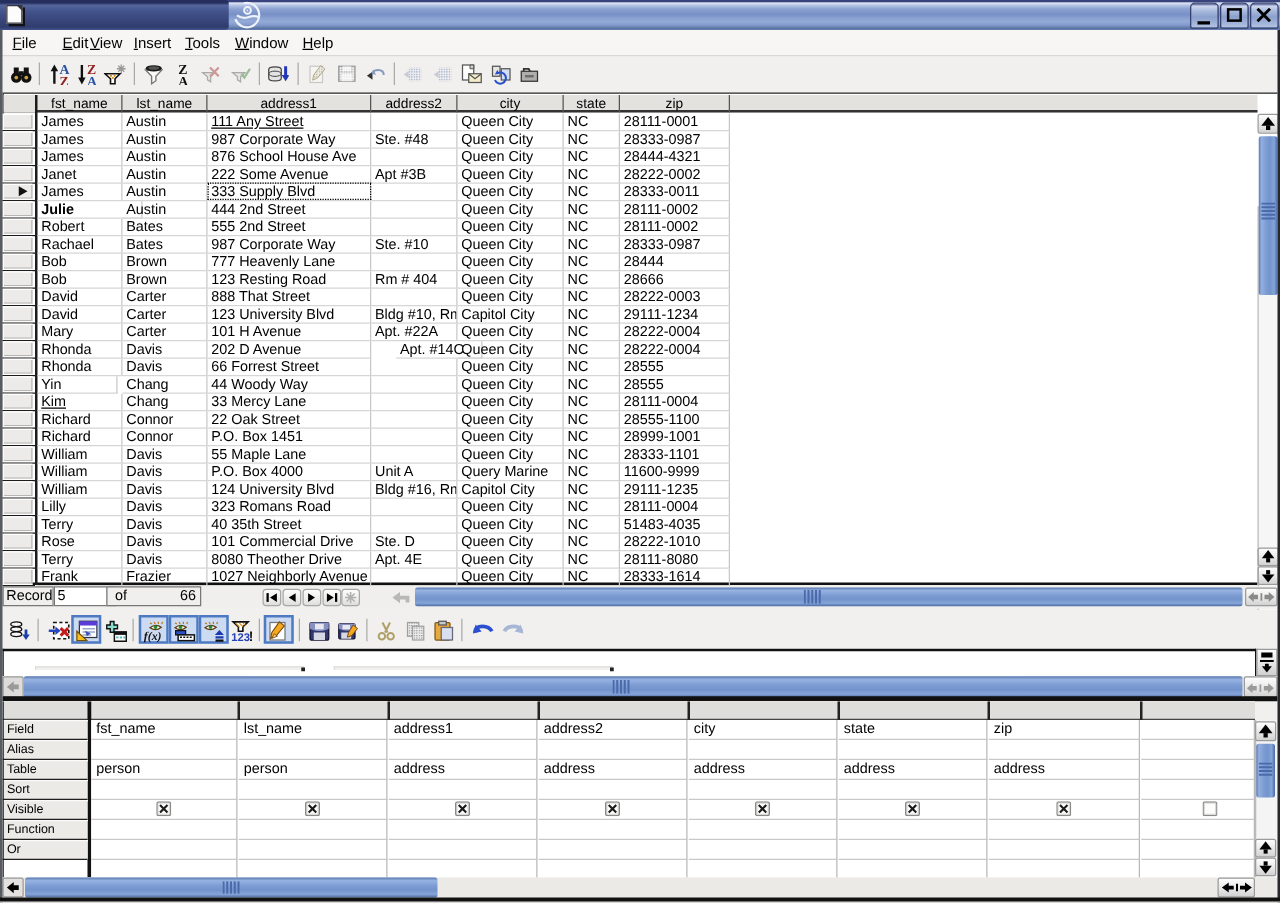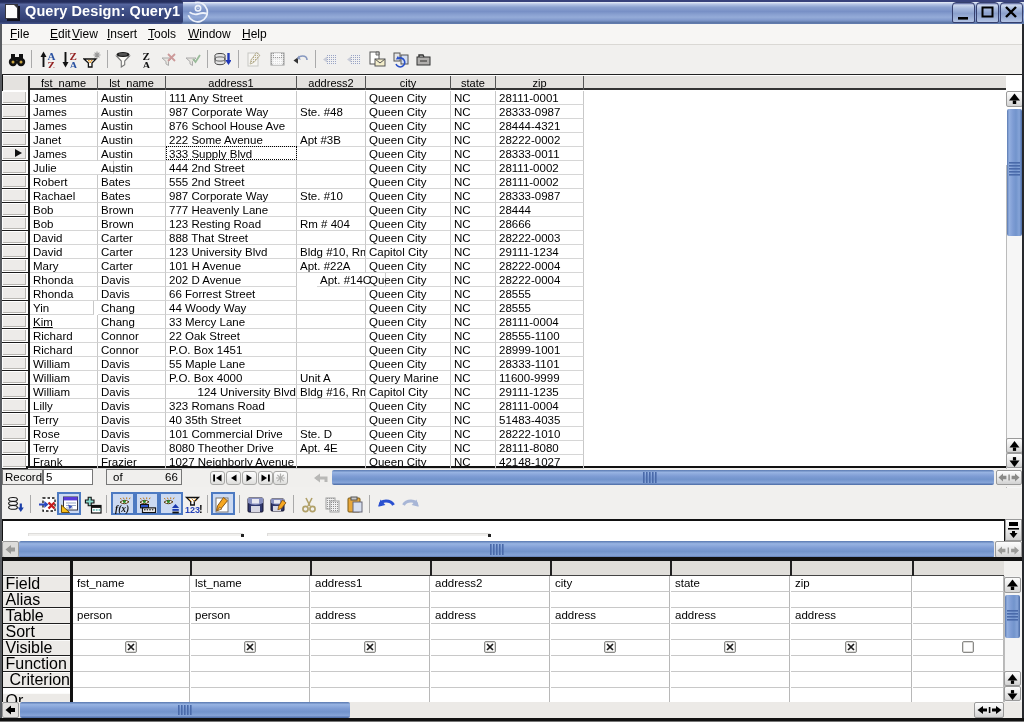--- a/index.html
+++ b/index.html
@@ -49,36 +49,35 @@
 .sep2{position:absolute;top:7px;width:1px;height:18px;background:#aaa;}
 
 #whitepane{left:2px;top:519px;width:1003px;height:22px;background:#fff;border-top:2px solid #111;border-left:1px solid #111;border-right:1px solid #111;}
 #shadebtn{left:1005px;top:519px;width:17px;height:22px;background:linear-gradient(#fdfdfd,#e4e4e4 60%,#d0d0d0);border:1px solid #999;}
 #bluebar{left:2px;top:541px;width:1020px;height:17px;background:#eceae7;}
 #blackband{left:2px;top:557px;width:1020px;height:4px;background:#111;}
 
 #grid{left:2px;top:561px;width:1002px;height:141px;background:#fff;overflow:hidden;}
 #gridhdr{left:0;top:0;width:1002px;height:15px;background:#e0deda;border-bottom:1px solid #444;}
 .ghsep{position:absolute;top:0;width:2px;height:15px;background:#222;}
-.glabel{position:absolute;left:0;width:68px;height:16px;background:#eceae7;border-bottom:1px solid #1e1e1e;box-shadow:inset 1px 1px 0 #fbfbfa;font-size:16px;line-height:15.5px;padding-left:3.5px;}
+.glabel{position:absolute;left:0;width:68px;height:16px;background:#eceae7;border-bottom:1px solid #1e1e1e;box-shadow:inset 1px 1px 0 #fbfbfa;font-size:10px;line-height:15.5px;padding-left:3.5px;}
 .gcell{position:absolute;height:16px;border-right:1px solid #b8b8b8;border-bottom:1px solid #c8c8c8;font-size:11.5px;line-height:15px;padding-left:4px;background:#fff;white-space:nowrap;overflow:hidden;}
 .cb{position:absolute;width:12px;height:12px;}
 .cb svg{position:absolute;left:0;top:0;}
 #gridscroll{left:2px;top:702px;width:1020px;height:16px;background:#eceae7;}
 
 #frameL{left:0;top:24px;width:2px;height:698px;background:#585b60;}
 #frameR{left:1022px;top:24px;width:2px;height:698px;background:#26282c;}
 #frameB{left:0;top:718px;width:1024px;height:4px;background:linear-gradient(#111 0 75%,#777 75%);}
 #gridvsb{left:1004px;top:576px;width:18px;height:126px;background:#f4f4f4;border-left:1px solid #bbb;}
 #tabvsb{left:1004px;top:90px;width:18px;height:378px;background:#f6f6f6;border-left:1px solid #bbb;}
 </style></head><body>
 <div id="titlebar" class="ab">
     <div id="titledark" class="ab"></div>
     <div id="docicon" class="ab"></div>
-    <div id="titletext" class="ab">Query Design: Query1</div>
     <div class="ab" style="left:184px;top:1px;"><svg width="28" height="24" viewBox="0 0 28 24">
         <g fill="none" stroke="#eef2fa" stroke-width="1.6">
           <circle cx="14" cy="7.3" r="2.7"></circle>
           <circle cx="14" cy="7.3" r="0.7" fill="#eef2fa" stroke="none"></circle>
           <path d="M11.0 1.6 A 9.8 9.8 0 1 1 4.3 14.3" stroke-width="1.7"></path>
           <path d="M5.5 11.3 Q 10 14.3 14.5 12.8 T 22.8 12.6" stroke-width="1.8"></path>
         </g>
       </svg></div>
     <div class="tbtn ab" style="left:952px;"><svg width="21" height="19">
         <rect x="5" y="14" width="10" height="2.6" fill="#000"></rect>
@@ -285,21 +284,21 @@
     <div class="rhline" style="top:351px;"></div>
     <div class="rh" style="top:352px;"></div>
     <div class="rhline" style="top:365px;"></div>
     <div class="rh" style="top:366px;"></div>
     <div class="rhline" style="top:379px;"></div>
     <div class="rh" style="top:380px;"></div>
     <div class="rhline" style="top:393px;"></div>
     <div id="rowhdrline" class="ab"></div>
     <div class="cell" style="left:28px;top:16px;width:68px;">James</div>
     <div class="cell" style="left:96px;top:16px;width:68px;">Austin</div>
-    <div class="cell" style="left:164px;top:16px;width:131px;">111 Any Street</div>
+    <div class="cell" style="left:164px;top:16px;width:131px;text-decoration:underline;">111 Any Street</div>
     <div class="cell" style="left:295px;top:16px;width:69px;"></div>
     <div class="cell" style="left:364px;top:16px;width:85px;">Queen City</div>
     <div class="cell" style="left:449px;top:16px;width:45px;">NC</div>
     <div class="cell" style="left:494px;top:16px;width:88px;">28111-0001</div>
     <div class="cell" style="left:28px;top:30px;width:68px;">James</div>
     <div class="cell" style="left:96px;top:30px;width:68px;">Austin</div>
     <div class="cell" style="left:164px;top:30px;width:131px;">987 Corporate Way</div>
     <div class="cell" style="left:295px;top:30px;width:69px;">Ste. #48</div>
     <div class="cell" style="left:364px;top:30px;width:85px;">Queen City</div>
     <div class="cell" style="left:449px;top:30px;width:45px;">NC</div>
@@ -318,21 +317,21 @@
     <div class="cell" style="left:364px;top:58px;width:85px;">Queen City</div>
     <div class="cell" style="left:449px;top:58px;width:45px;">NC</div>
     <div class="cell" style="left:494px;top:58px;width:88px;">28222-0002</div>
     <div class="cell" style="left:28px;top:72px;width:68px;">James</div>
     <div class="cell" style="left:96px;top:72px;width:68px;">Austin</div>
     <div class="cell" style="left:164px;top:72px;width:131px;">333 Supply Blvd</div>
     <div class="cell" style="left:295px;top:72px;width:69px;"></div>
     <div class="cell" style="left:364px;top:72px;width:85px;">Queen City</div>
     <div class="cell" style="left:449px;top:72px;width:45px;">NC</div>
     <div class="cell" style="left:494px;top:72px;width:88px;">28333-0011</div>
-    <div class="cell" style="left:28px;top:86px;width:84px;">Julie</div>
+    <div class="cell" style="left:28px;top:86px;width:84px;font-weight:bold;">Julie</div>
     <div class="cell" style="left:96px;top:86px;width:68px;">Austin</div>
     <div class="cell" style="left:164px;top:86px;width:131px;">444 2nd Street</div>
     <div class="cell" style="left:295px;top:86px;width:69px;"></div>
     <div class="cell" style="left:364px;top:86px;width:85px;">Queen City</div>
     <div class="cell" style="left:449px;top:86px;width:45px;">NC</div>
     <div class="cell" style="left:494px;top:86px;width:88px;">28111-0002</div>
     <div class="cell" style="left:28px;top:100px;width:68px;">Robert</div>
     <div class="cell" style="left:96px;top:100px;width:68px;">Bates</div>
     <div class="cell" style="left:164px;top:100px;width:131px;">555 2nd Street</div>
     <div class="cell" style="left:295px;top:100px;width:69px;"></div>
@@ -432,21 +431,21 @@
     <div class="cell" style="left:494px;top:282px;width:88px;">28333-1101</div>
     <div class="cell" style="left:28px;top:296px;width:68px;">William</div>
     <div class="cell" style="left:96px;top:296px;width:68px;">Davis</div>
     <div class="cell" style="left:164px;top:296px;width:131px;">P.O. Box 4000</div>
     <div class="cell" style="left:295px;top:296px;width:69px;">Unit A</div>
     <div class="cell" style="left:364px;top:296px;width:85px;">Query Marine</div>
     <div class="cell" style="left:449px;top:296px;width:45px;">NC</div>
     <div class="cell" style="left:494px;top:296px;width:88px;">11600-9999</div>
     <div class="cell" style="left:28px;top:310px;width:68px;">William</div>
     <div class="cell" style="left:96px;top:310px;width:68px;">Davis</div>
-    <div class="cell" style="left:164px;top:310px;width:131px;text-align:right;">124 University Blvd</div>
+    <div class="cell" style="left:164px;top:310px;width:131px;">124 University Blvd</div>
     <div class="cell" style="left:295px;top:310px;width:69px;">Bldg #16, Rm</div>
     <div class="cell" style="left:364px;top:310px;width:85px;">Capitol City</div>
     <div class="cell" style="left:449px;top:310px;width:45px;">NC</div>
     <div class="cell" style="left:494px;top:310px;width:88px;">29111-1235</div>
     <div class="cell" style="left:28px;top:324px;width:68px;">Lilly</div>
     <div class="cell" style="left:96px;top:324px;width:68px;">Davis</div>
     <div class="cell" style="left:164px;top:324px;width:131px;">323 Romans Road</div>
     <div class="cell" style="left:295px;top:324px;width:69px;"></div>
     <div class="cell" style="left:364px;top:324px;width:85px;">Queen City</div>
     <div class="cell" style="left:449px;top:324px;width:45px;">NC</div>
@@ -471,21 +470,21 @@
     <div class="cell" style="left:295px;top:366px;width:69px;">Apt. 4E</div>
     <div class="cell" style="left:364px;top:366px;width:85px;">Queen City</div>
     <div class="cell" style="left:449px;top:366px;width:45px;">NC</div>
     <div class="cell" style="left:494px;top:366px;width:88px;">28111-8080</div>
     <div class="cell" style="left:28px;top:380px;width:68px;">Frank</div>
     <div class="cell" style="left:96px;top:380px;width:68px;">Frazier</div>
     <div class="cell" style="left:164px;top:380px;width:131px;">1027 Neighborly Avenue</div>
     <div class="cell" style="left:295px;top:380px;width:69px;"></div>
     <div class="cell" style="left:364px;top:380px;width:85px;">Queen City</div>
     <div class="cell" style="left:449px;top:380px;width:45px;">NC</div>
-    <div class="cell" style="left:494px;top:380px;width:88px;">42148-1027</div>
+    <div class="cell" style="left:494px;top:380px;width:88px;">28333-1614</div>
     <div class="focuscell" style="left:164px;top:71px;width:131px;height:14px;"></div>
     <div id="tabvsb" class="ab"></div>
     <div class="sbtn ab" style="left:1004px;top:16px;width:17px;height:16px;"><svg width="15" height="14">
         <path d="M7.5 1.5 l5.5 7 h-11 z" fill="#000"></path>
         <rect x="5.8" y="8.5" width="3.4" height="3.5" fill="#000"></rect>
       </svg></div>
     <div class="sbV ab" style="left:1005px;top:34px;width:15px;height:127px;"></div>
     <svg class="ab" style="left:1007px;top:87px;" width="11" height="14">
       <rect x="0" y="0" width="11" height="1.6" fill="#4a6aaa"></rect>
       <rect x="0" y="3" width="11" height="1.6" fill="#4a6aaa"></rect>
@@ -498,21 +497,21 @@
         <rect x="5.9" y="7.5" width="3.2" height="3.4" fill="#000"></rect>
       </svg></div>
     <div class="sbtn ab" style="left:1004px;top:378px;width:17px;height:15px;"><svg width="15" height="13">
         <path d="M7.5 12 l5 -6.5 h-10 z" fill="#000"></path>
         <rect x="5.9" y="2.1" width="3.2" height="3.4" fill="#000"></rect>
       </svg></div>
   </div>
 <div id="navbar" class="ab">
     <div class="nbx" style="left:0px;width:41px;">Record</div>
     <div class="nbx" style="left:41px;width:50px;background:#fff;">5</div>
-    <div class="nbx" style="left:104px;width:76px;">
+    <div class="nbx" style="left:83px;width:76px;">
       <span style="position:absolute;left:6px;">of</span>
       <span style="position:absolute;left:58px;">66</span>
     </div>
     <div class="navb" style="left:208px;"><svg width="13" height="12">
         <rect x="2.2" y="2.5" width="1.8" height="7" fill="#000"></rect>
         <path d="M10.5 2.5 l-5.5 3.5 5.5 3.5z" fill="#000"></path>
       </svg></div>
     <div class="navb" style="left:224px;"><svg width="13" height="12">
         <path d="M9.5 2.5 l-5.5 3.5 5.5 3.5z" fill="#000"></path>
       </svg></div>
@@ -799,21 +798,21 @@
     <div class="gcell" style="left:911px;top:95px;width:91px;"></div>
     <div class="glabel" style="top:111px;text-align:right;">Criterion</div>
     <div class="gcell" style="left:71px;top:111px;width:117px;"></div>
     <div class="gcell" style="left:189px;top:111px;width:119px;"></div>
     <div class="gcell" style="left:309px;top:111px;width:119px;"></div>
     <div class="gcell" style="left:429px;top:111px;width:119px;"></div>
     <div class="gcell" style="left:549px;top:111px;width:119px;"></div>
     <div class="gcell" style="left:669px;top:111px;width:119px;"></div>
     <div class="gcell" style="left:789px;top:111px;width:121px;"></div>
     <div class="gcell" style="left:911px;top:111px;width:91px;"></div>
-    <div class="glabel" style="top:132px;">Or</div>
+    <div class="glabel" style="top:111px;">Or</div>
     <div class="gcell" style="left:71px;top:127px;width:117px;"></div>
     <div class="gcell" style="left:189px;top:127px;width:119px;"></div>
     <div class="gcell" style="left:309px;top:127px;width:119px;"></div>
     <div class="gcell" style="left:429px;top:127px;width:119px;"></div>
     <div class="gcell" style="left:549px;top:127px;width:119px;"></div>
     <div class="gcell" style="left:669px;top:127px;width:119px;"></div>
     <div class="gcell" style="left:789px;top:127px;width:121px;"></div>
     <div class="gcell" style="left:911px;top:127px;width:91px;"></div>
     <div class="cb" style="left:123px;top:80px;">
       <svg width="12" height="12">

